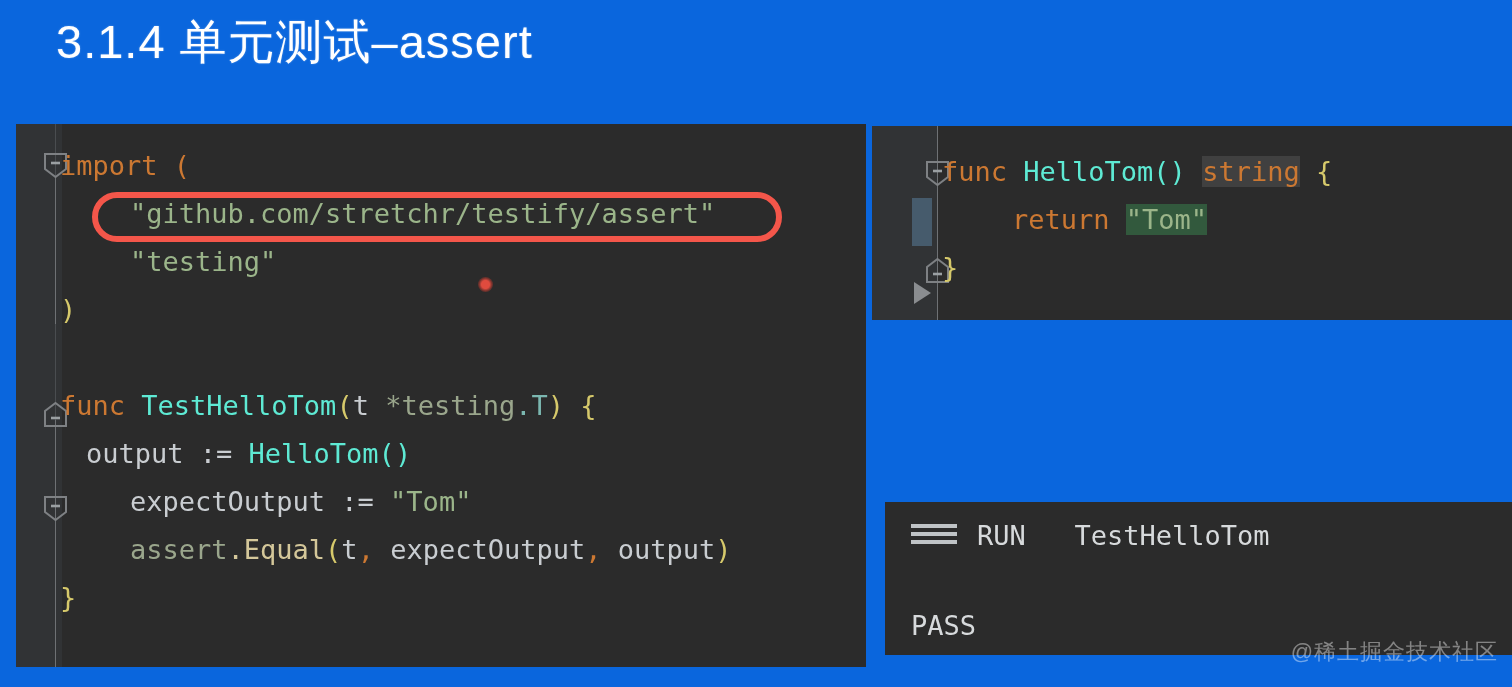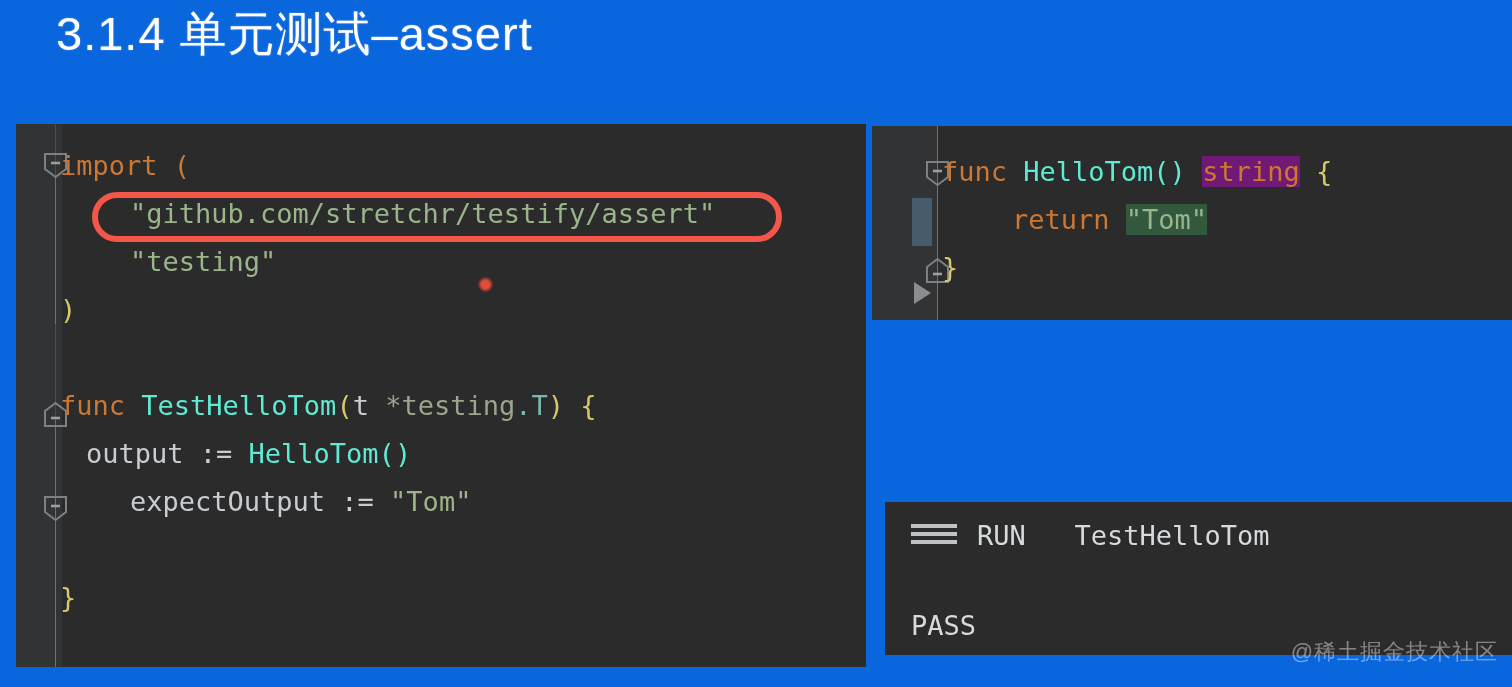--- a/index.html
+++ b/index.html
@@ -13,21 +13,21 @@
   body {
     background: #0A66DD;
     font-family: "Liberation Sans", sans-serif;
     position: relative;
   }
 
   
   .slide-title {
     position: absolute;
     left: 56px;
-    top: 2px;
+    top: 10px;
     font-size: 47px;
     line-height: 64px;
     color: #ffffff;
     letter-spacing: 1px;
     white-space: nowrap;
     text-shadow: 0 0 2px rgba(255,255,255,0.35);
   }
 
   
   .code-panel {
@@ -123,21 +123,21 @@
   .str   { color: #9BB58A; }          
   .typ   { color: #7BB7B0; }          
   .ident { color: #A9B7C6; }          
   .pkg   { color: #9AA68C; }          
   .meth  { color: #D4C79A; }          
   .op    { color: #CC7832; }          
   .wht   { color: #C9CDD1; }
 
   
   .hl-match { background: #32593D; }
-  .hl-match-dim { background: #701a75; margin-top: 8px; }
+  .hl-match-dim { background: #404040; margin-top: 8px; }
 
   
   .fold {
     position: absolute;
     width: 25px;
     height: 27px;
     left: 27px;
   }
   #panel-src .fold { left: 53px; }
 
@@ -271,20 +271,21 @@
     <div class="code-row" style="top:114px; padding-left:114px;"><span class="str">"testing"</span></div>
 
     <div class="code-row" style="top:162px;"><span class="pn">)</span></div>
 
     <div class="code-row" style="top:258px;"><span class="kw">func</span><span class="ident"> </span><span class="fn">TestHelloTom</span><span class="pn">(</span><span class="wht">t </span><span class="pkg">*testing</span><span class="typ">.T</span><span class="pn">)</span><span class="ident"> </span><span class="pn">{</span></div>
 
     <div class="code-row" style="top:306px; padding-left:70px;"><span class="wht">output</span><span class="wht"> := </span><span class="fn">HelloTom()</span></div>
 
     <div class="code-row" style="top:354px; padding-left:114px;"><span class="wht">expectOutput</span><span class="wht"> := </span><span class="str">"Tom"</span></div>
 
+    <div class="code-row" style="top:402px; padding-left:114px;"><span class="pkg">assert</span><span class="meth">.Equal</span><span class="pn">(</span><span class="wht">t</span><span class="op">, </span><span class="wht">expectOutput</span><span class="op">, </span><span class="wht">output</span><span class="pn">)</span></div>
 
     <div class="code-row" style="top:450px;"><span class="pn">}</span></div>
 
   </div>
 </div>
 
 <div class="red-box"></div>
 
 <div class="cursor-dot"></div>
 

